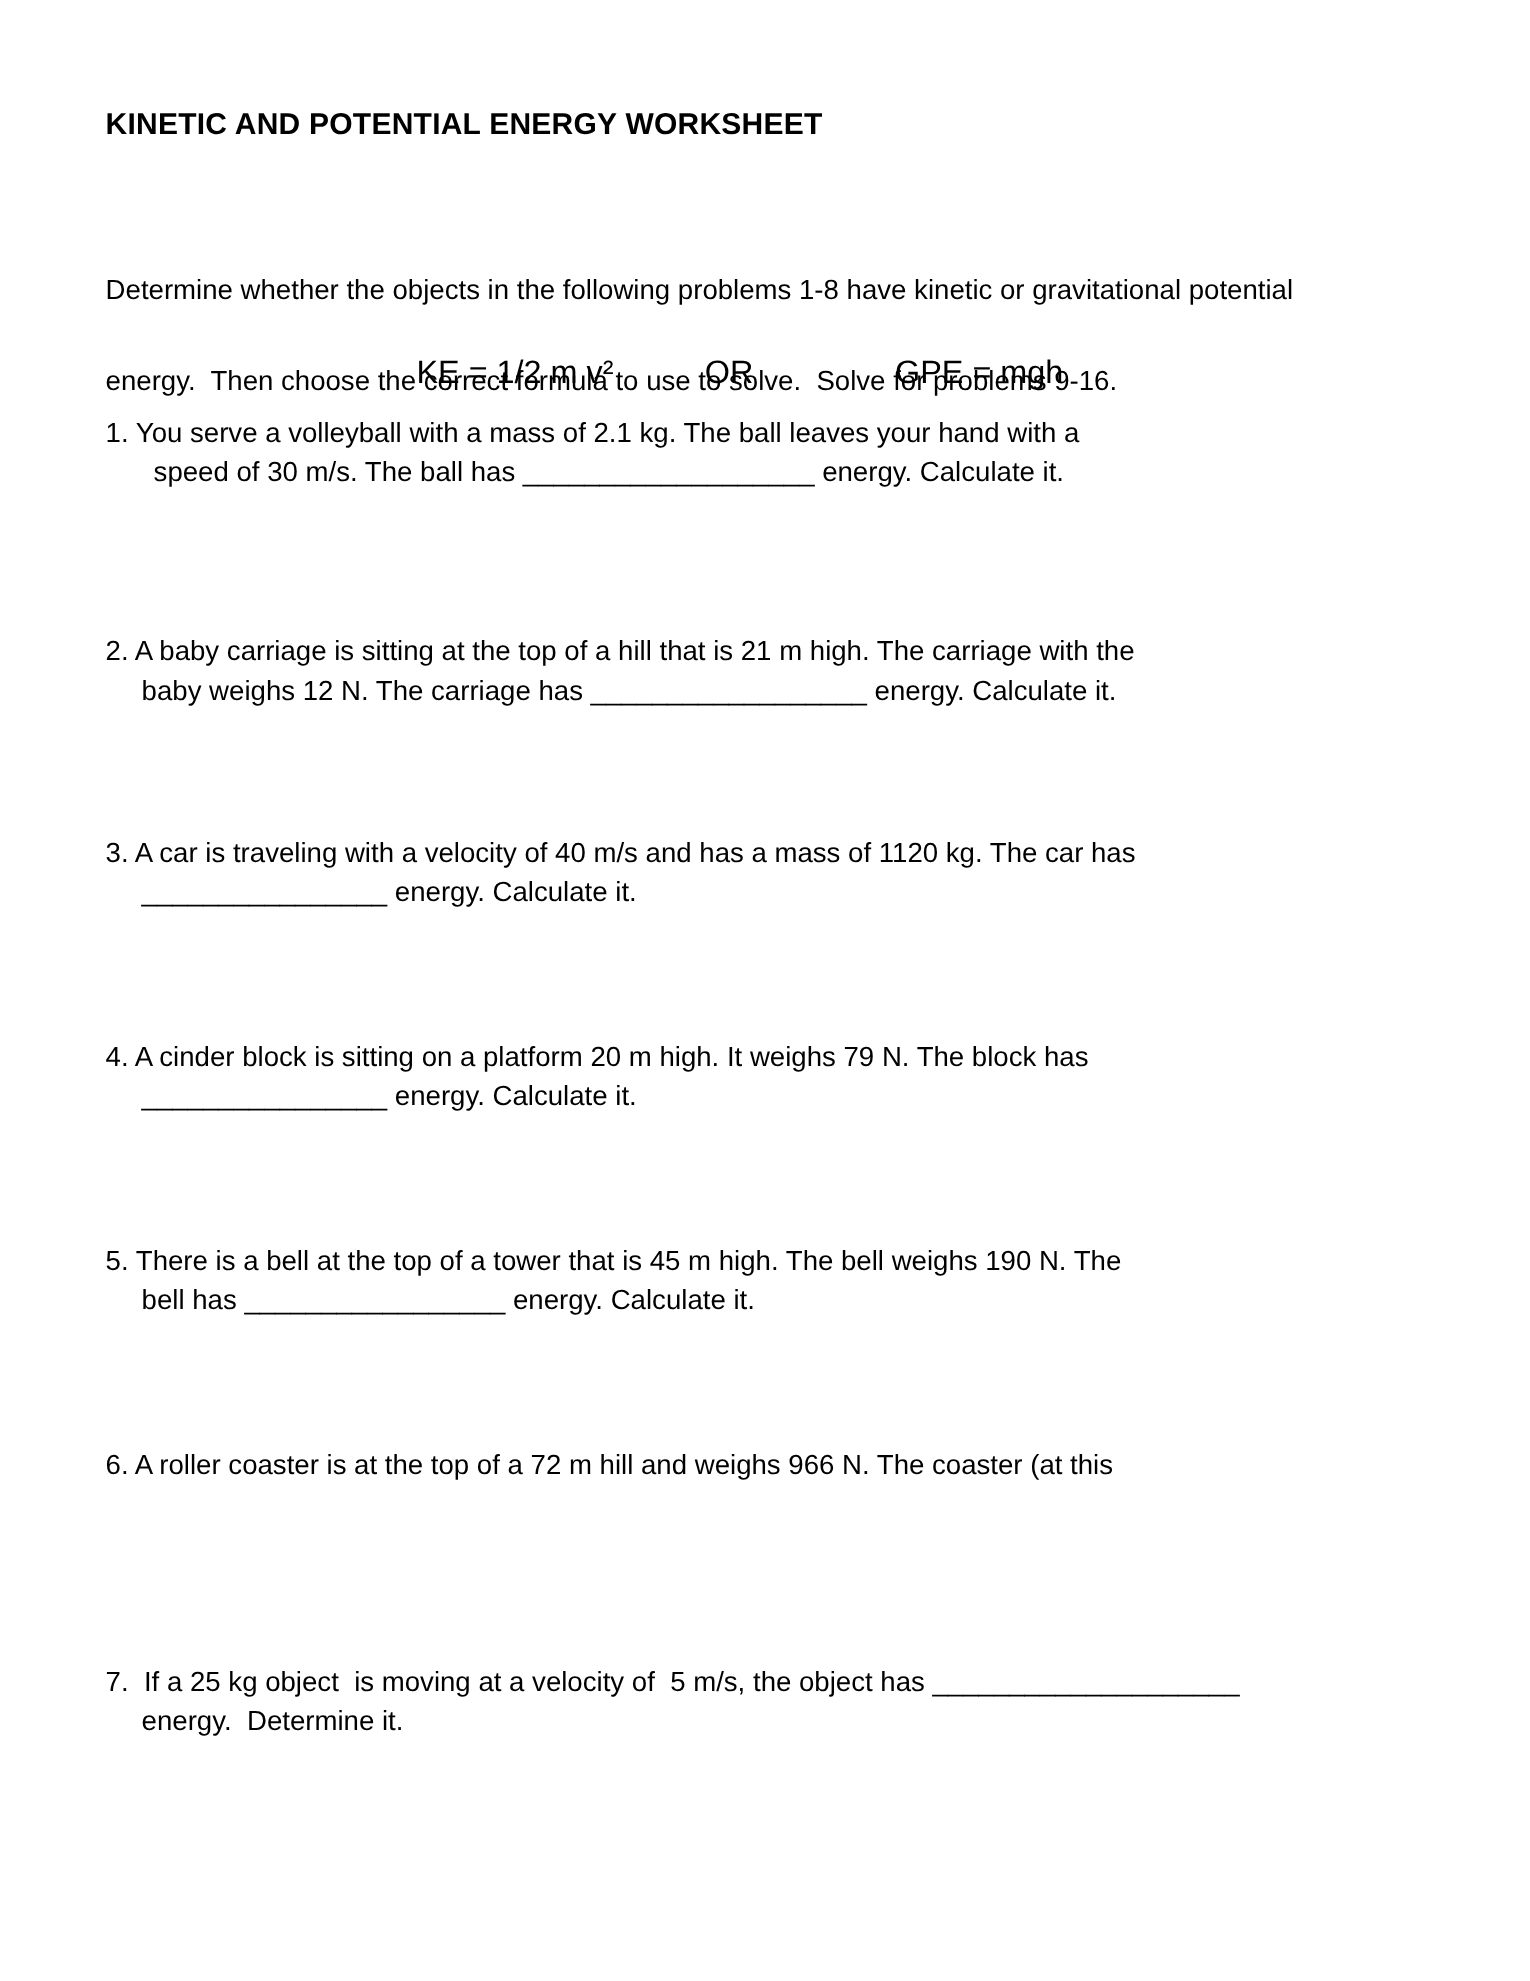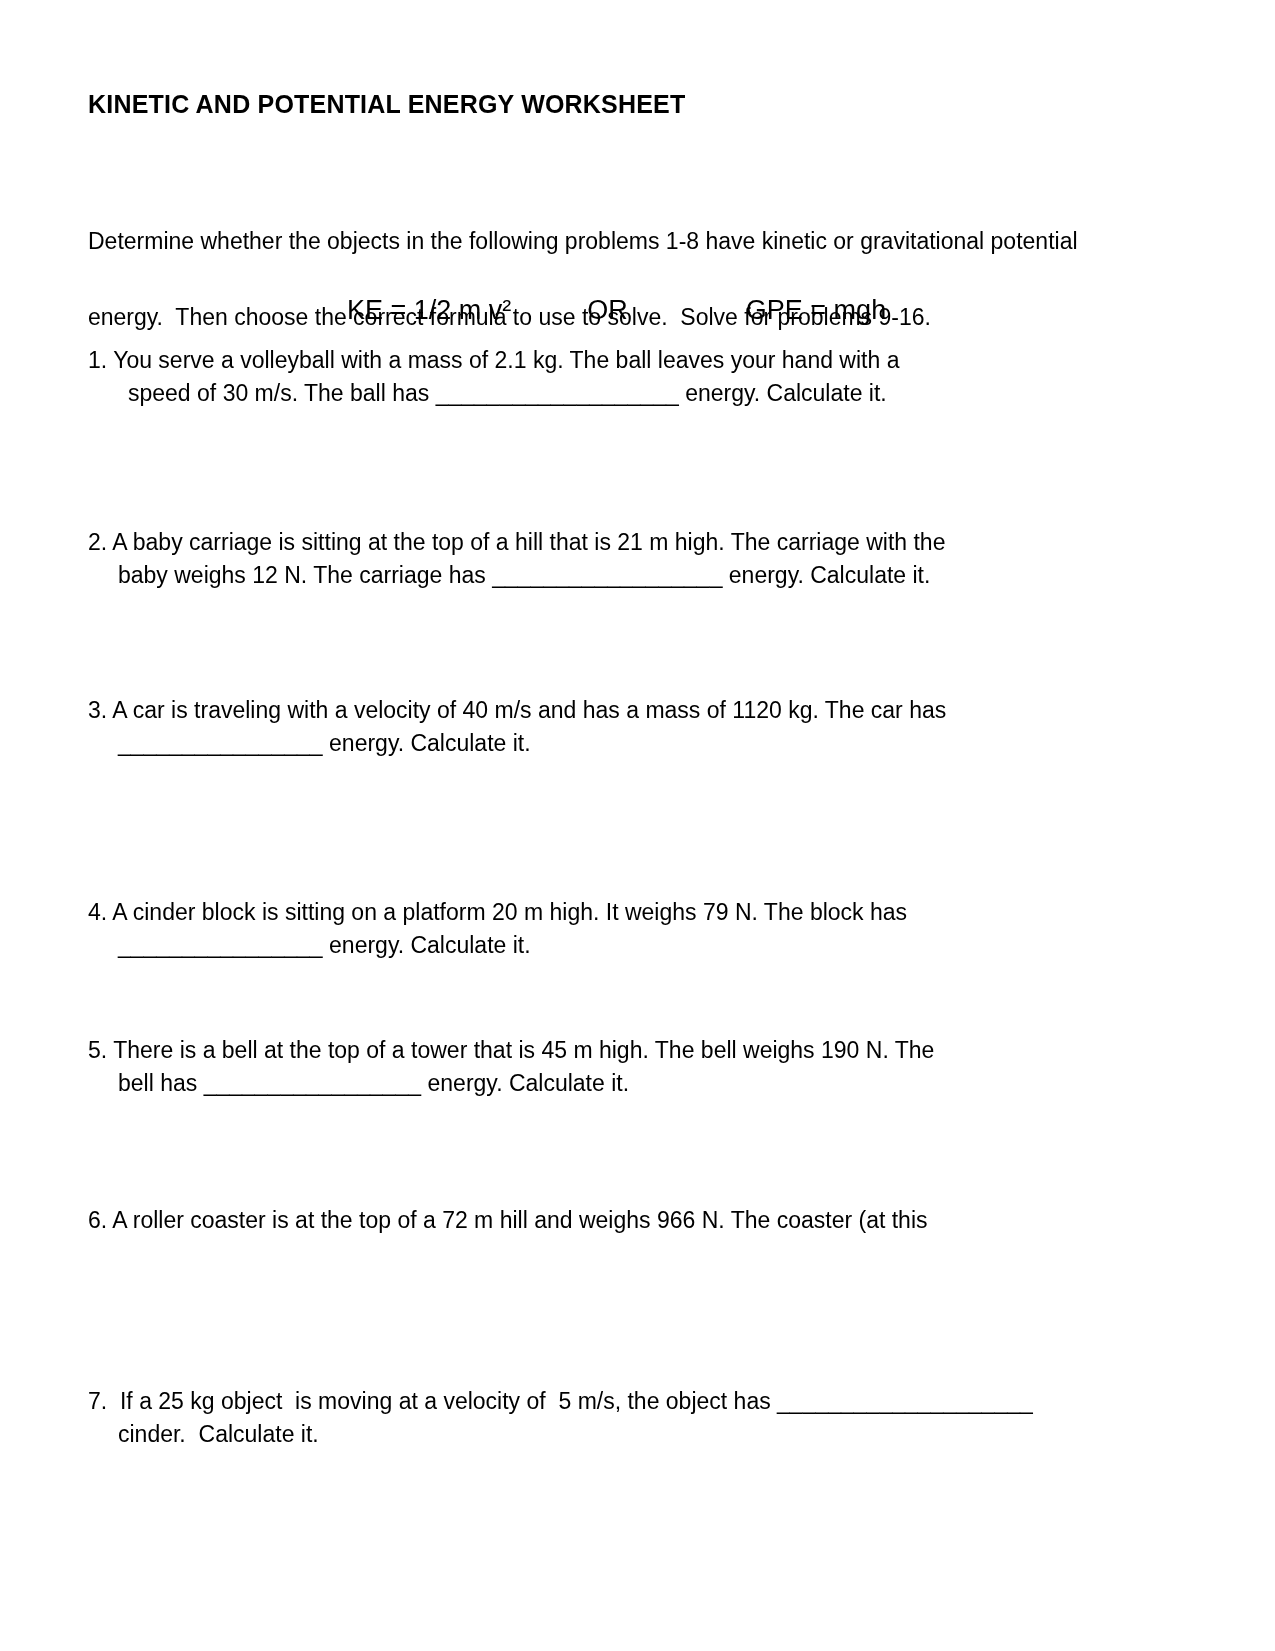--- a/index.html
+++ b/index.html
@@ -50,21 +50,21 @@
   .problem {
     position: absolute;
     left: 88px;
     font-size: 23px;
   }
   .pline { white-space: pre; line-height: 33px; }
   .ind { padding-left: 30px; }
   .p1 { top: 344px; }
   .p2 { top: 526px; }
   .p3 { top: 694px; }
-  .p4 { top: 864px; margin-top: 32px; }
+  .p4 { top: 864px; }
   .p5 { top: 1034px; }
   .p6 { top: 1204px; }
   .p7 { top: 1385px; }
   .p1 .ind { padding-left: 40px; }
 </style>
 </head>
 <body>
 
 <div class="page">
 
@@ -104,16 +104,16 @@
     <div class="pline">5. There is a bell at the top of a tower that is 45 m high. The bell weighs 190 N. The</div>
     <div class="pline ind">bell has _________________ energy. Calculate it.</div>
   </div>
 
   <div class="problem p6">
     <div class="pline">6. A roller coaster is at the top of a 72 m hill and weighs 966 N. The coaster (at this</div>
   </div>
 
   <div class="problem p7">
     <div class="pline">7.  If a 25 kg object  is moving at a velocity of  5 m/s, the object has ____________________</div>
-    <div class="pline ind">cinder.  Calculate it.</div>
+    <div class="pline ind">energy.  Determine it.</div>
   </div>
 
 </div>
 
 </body></html>

